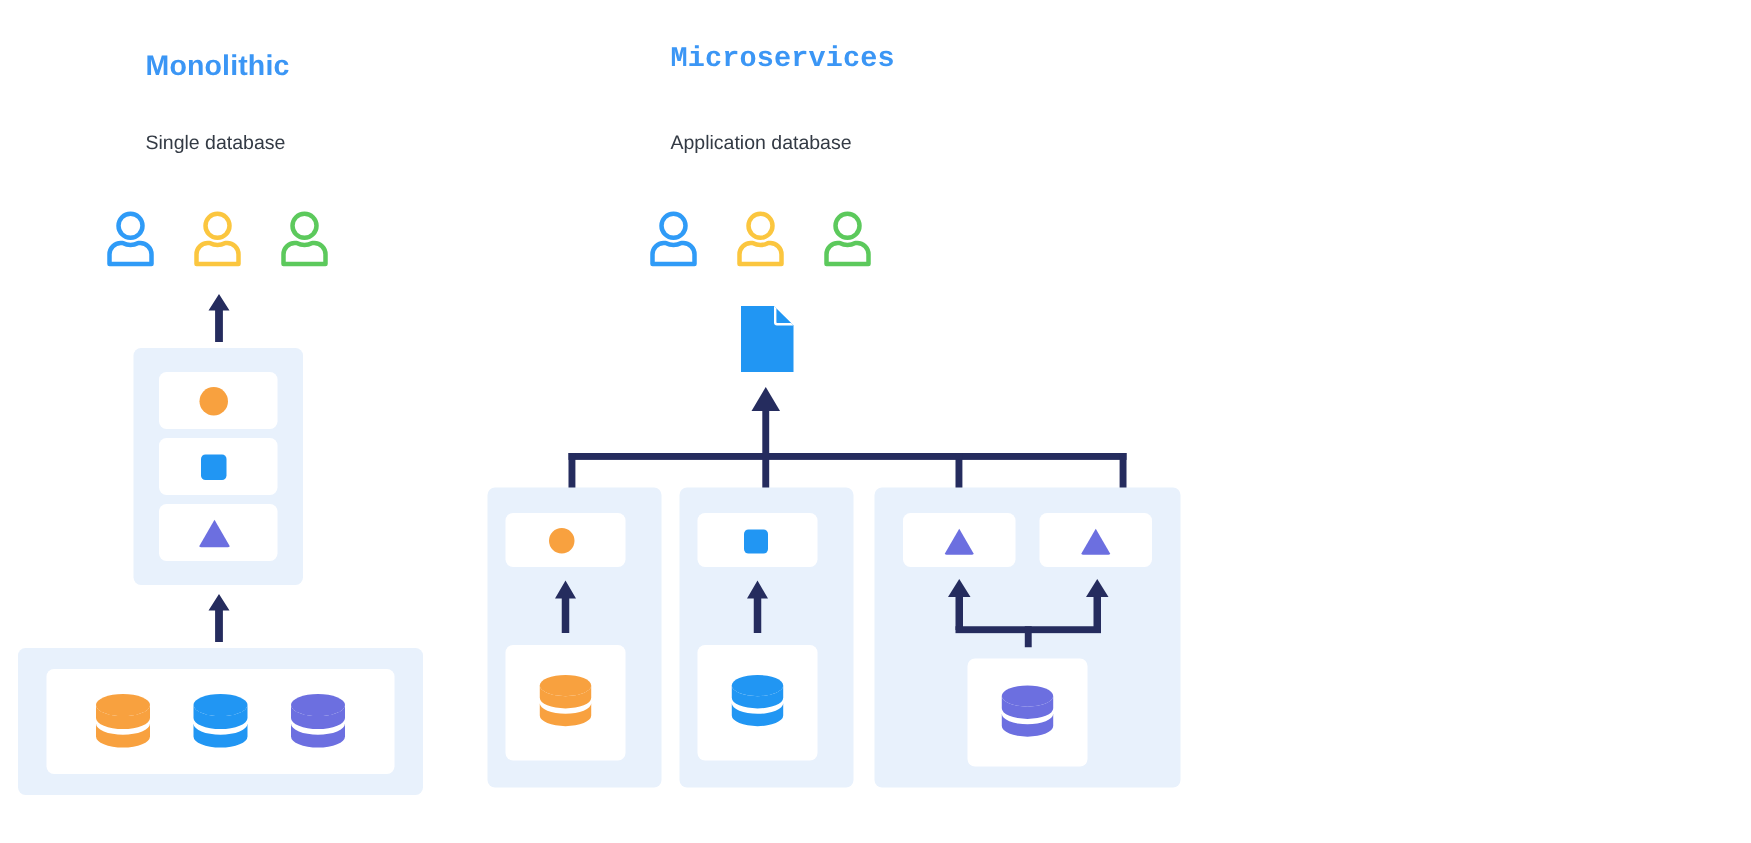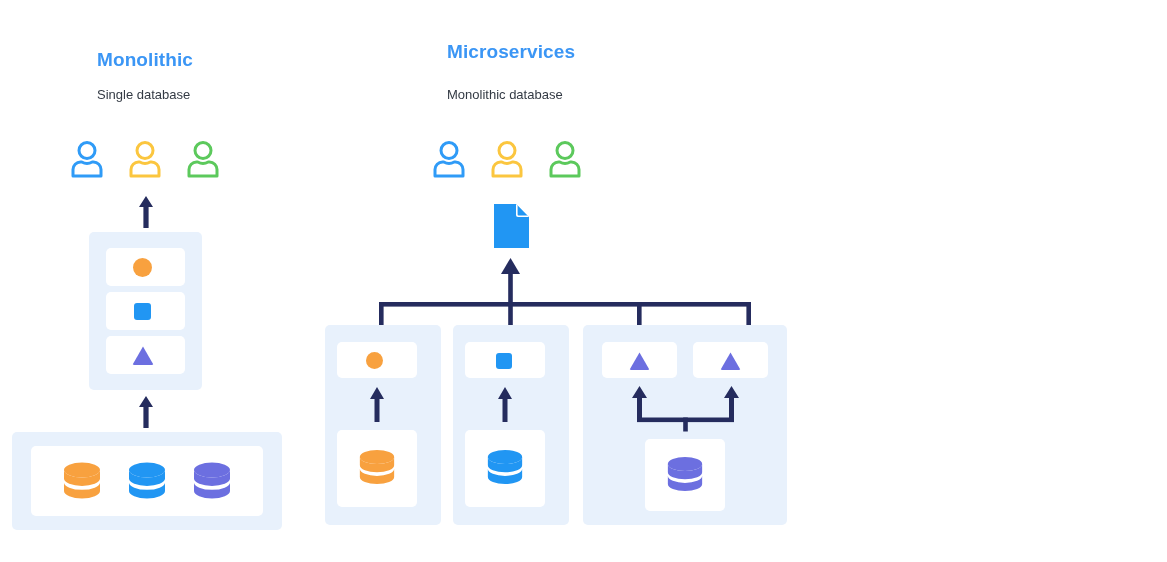--- a/index.html
+++ b/index.html
@@ -68,25 +68,25 @@
 
   
   .svg-abs { position: absolute; display: block; }
   svg { overflow: visible; }
 </style>
 </head>
 <body>
 
 <div class="stage">
 
-  <div class="col-title" style="left:97px; top:49px;">Monolithic</div>
+  <div class="col-title" style="left:97px; top:34px;">Monolithic</div>
   <div class="col-sub" style="left:97px; top:76px;">Single database</div>
 
-  <div class="col-title" style="left:447px; top:41px;">Microservices</div>
-  <div class="col-sub" style="left:447px; top:76px;">Monolithic database</div>
+  <div class="col-title" style="left:447px; top:28px;font-family:Liberation Mono, monospace;">Microservices</div>
+  <div class="col-sub" style="left:447px; top:76px;">Application database</div>
 
   <div class="user-row" style="left:66px; top:138px; width:160px; height:42px;">
 
     <svg class="user-ico" style="left:0px;" width="42" height="42" viewBox="0 0 42 42">
       <circle cx="21" cy="12.5" r="8" fill="none" stroke="#2f9bf7" stroke-width="3"></circle>
       <path d="M7 38 v-6.5 a7.5 7.5 0 0 1 7.5 -7.5 h1.3 a11 11 0 0 0 10.4 0 h1.3 a7.5 7.5 0 0 1 7.5 7.5 V38 Z" fill="none" stroke="#2f9bf7" stroke-width="3" stroke-linejoin="round"></path>
     </svg>
 
     <svg class="user-ico" style="left:58px;" width="42" height="42" viewBox="0 0 42 42">
       <circle cx="21" cy="12.5" r="8" fill="none" stroke="#fbc63f" stroke-width="3"></circle>

